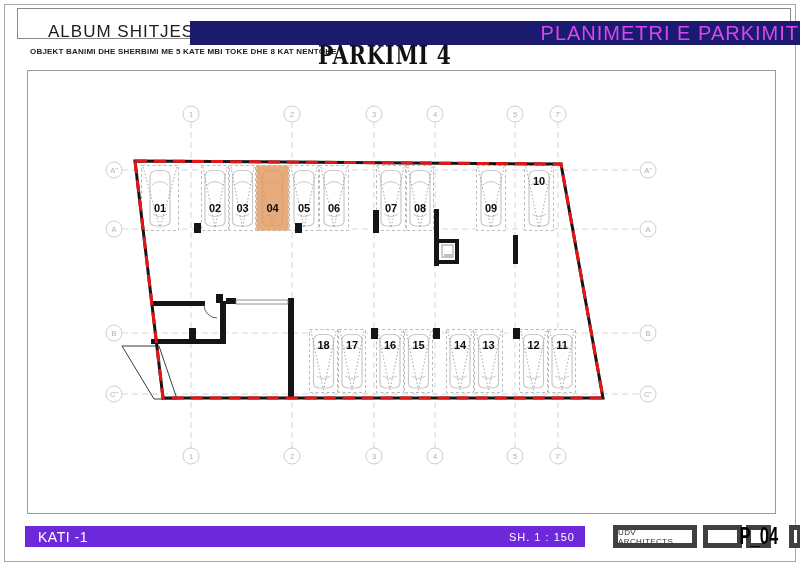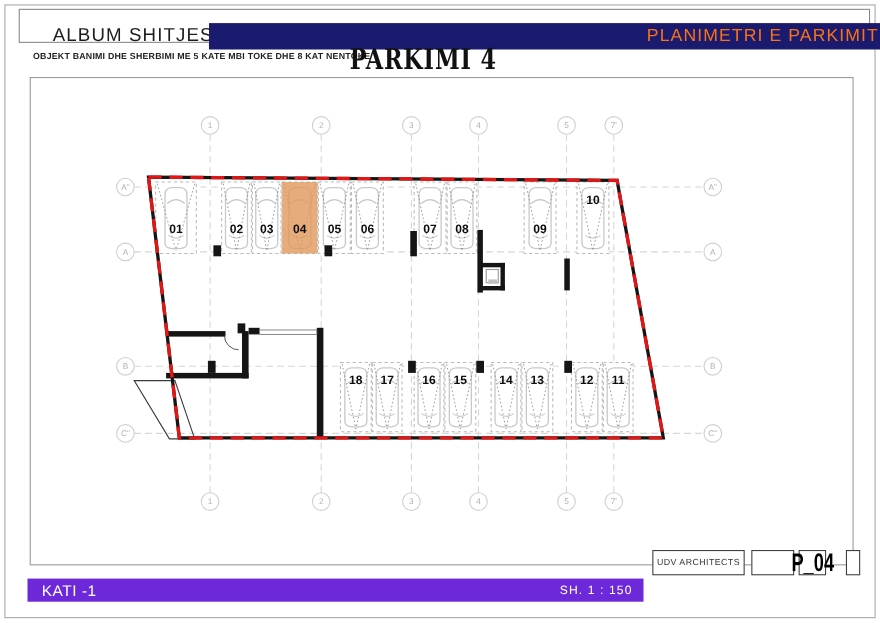--- a/index.html
+++ b/index.html
@@ -8,39 +8,39 @@
   .page-border{position:absolute;left:4px;top:4px;width:790px;height:556px;
         border:1px solid #a8a8a8;}
   
   .header-box{position:absolute;left:17px;top:8px;width:772px;height:29px;
         border:1px solid #8a8a8a;background:#fff;}
   .brand{position:absolute;left:30px;top:13px;font-size:17px;color:#1c1c1c;
         letter-spacing:1px;white-space:nowrap;}
   .navy-bar{position:absolute;left:172px;top:12px;width:617px;height:24px;
         display:flex;align-items:center;justify-content:flex-end;padding-right:8px;
         box-sizing:border-box;}
-  .navy-bar span{color:#f97316;font-size:16px;letter-spacing:1px;white-space:nowrap;}
+  .navy-bar span{color:#d946ef;font-size:20px;letter-spacing:1px;white-space:nowrap;}
   .subtitle{position:absolute;left:30px;top:47px;font-size:8px;font-weight:bold;
         color:#222;letter-spacing:.2px;white-space:nowrap;}
   .plan-title{position:absolute;left:318px;top:40px;font-family:"DejaVu Serif",serif;
         font-weight:bold;font-size:26px;color:#111;transform:scaleX(.78);
         transform-origin:left top;letter-spacing:1px;white-space:nowrap;}
   
   .plan-box{position:absolute;left:27px;top:70px;width:747px;height:442px;
         border:1px solid #9a9a9a;background:#fff;}
   .plan-box svg{position:absolute;left:0;top:0;}
   
   .footer-bar{position:absolute;left:25px;top:526px;width:560px;height:21px;
         display:flex;align-items:center;justify-content:space-between;
         padding:0 10px 0 13px;box-sizing:border-box;}
   .footer-floor{color:#fff;font-size:14px;letter-spacing:.5px;}
   .footer-scale{color:#fff;font-size:11px;letter-spacing:1px;}
-  .fbox{position:absolute;top:500px;height:23px;border:1px solid #404040;
+  .fbox{position:absolute;top:525px;height:23px;border:5px solid #404040;
         box-sizing:border-box;background:#fff;display:flex;align-items:center;
-        justify-content:center;}
+        justify-content:center;margin-left:20px;}
   .fbox-firm{left:593px;width:84px;font-size:8px;color:#333;letter-spacing:.4px;}
   .fbox-empty1{left:683px;width:39px;}
   .fbox-sheet{left:726px;width:25px;}
   .fbox-sheet span{font-size:23px;font-weight:bold;color:#000;transform:scaleX(.72);
         white-space:nowrap;line-height:1;}
   .fbox-empty2{left:769px;width:13px;}
 </style>
 </head>
 <body>
 

